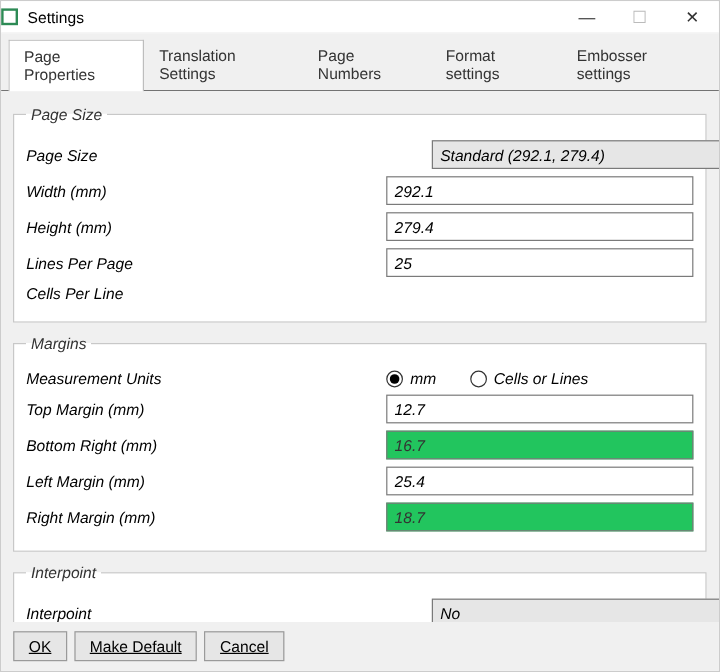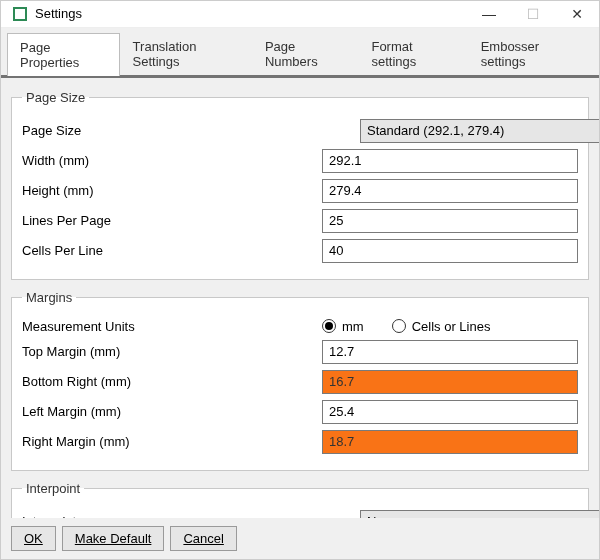--- a/index.html
+++ b/index.html
@@ -18,21 +18,21 @@
     height: 560px;
     display: flex;
     flex-direction: column;
     border: 1px solid #ccc;
   }
   
   .title-bar {
     display: flex;
     align-items: center;
     height: 30px;
-    padding-left: 12px;
+    padding-left: 0;
     background: #fff;
     border-bottom: 1px solid #eee;
   }
   .app-icon {
     width: 14px; height: 14px;
     border: 2px solid #2d8a55;
     margin-right: 8px;
   }
   .title-text { flex: 0 0 auto; }
   .title-spacer { flex: 1 1 auto; }
@@ -45,41 +45,42 @@
     font-size: 14px;
     color: #333;
   }
   .win-btn.disabled { color: #bbb; }
   
   .tabstrip {
     display: flex;
     align-items: flex-end;
     padding: 4px 6px 0 6px;
     background: #f0f0f0;
-    border-bottom: 3px solid #737373;
+    border-bottom: 1px solid #737373;
   }
   .tab {
     padding: 6px 12px;
     border: 1px solid transparent;
     border-bottom: none;
     color: #333;
     cursor: default;
   }
   .tab.active {
     background: #fff;
     border-color: #bdbdbd;
     position: relative;
     top: 1px;
   }
   
   .content {
     flex: 1 1 auto;
     background: #f0f0f0;
     padding: 8px 10px;
     overflow: auto;
+    font-style: italic;
   }
   fieldset.group {
     border: 1px solid #c8c8c8;
     background: #fff;
     margin: 4px 0 10px 0;
     padding: 8px 10px 10px 10px;
   }
   fieldset.group > legend {
     padding: 0 4px;
     font-size: 13px;
@@ -98,21 +99,21 @@
   }
   input[type=text], .combo {
     width: 100%;
     height: 24px;
     font: inherit;
     border: 1px solid #7a7a7a;
     padding: 2px 6px;
     background: #fff;
   }
   input[type=text].ro {
-    background: #f97316;
+    background: #22c55e;
     color: #333;
   }
   .combo {
     background: #e6e6e6;
     display: flex;
     align-items: center;
     justify-content: space-between;
     margin-left: 38px;
   }
   .combo .chev {
@@ -201,21 +202,20 @@
         <div class="ctl"><input type="text" value="279.4" style=""></div>
       </div>
 
       <div class="row">
         <div class="lbl">Lines Per Page</div>
         <div class="ctl"><input type="text" value="25" style=""></div>
       </div>
 
       <div class="row">
         <div class="lbl">Cells Per Line</div>
-        <div class="ctl"><input type="text" value="40" style=""></div>
       </div>
     </fieldset>
 
     <fieldset class="group">
       <legend>Margins</legend>
 
       <div class="row">
         <div class="lbl">Measurement Units</div>
         <div class="ctl radios">
           <div class="radio-opt">

